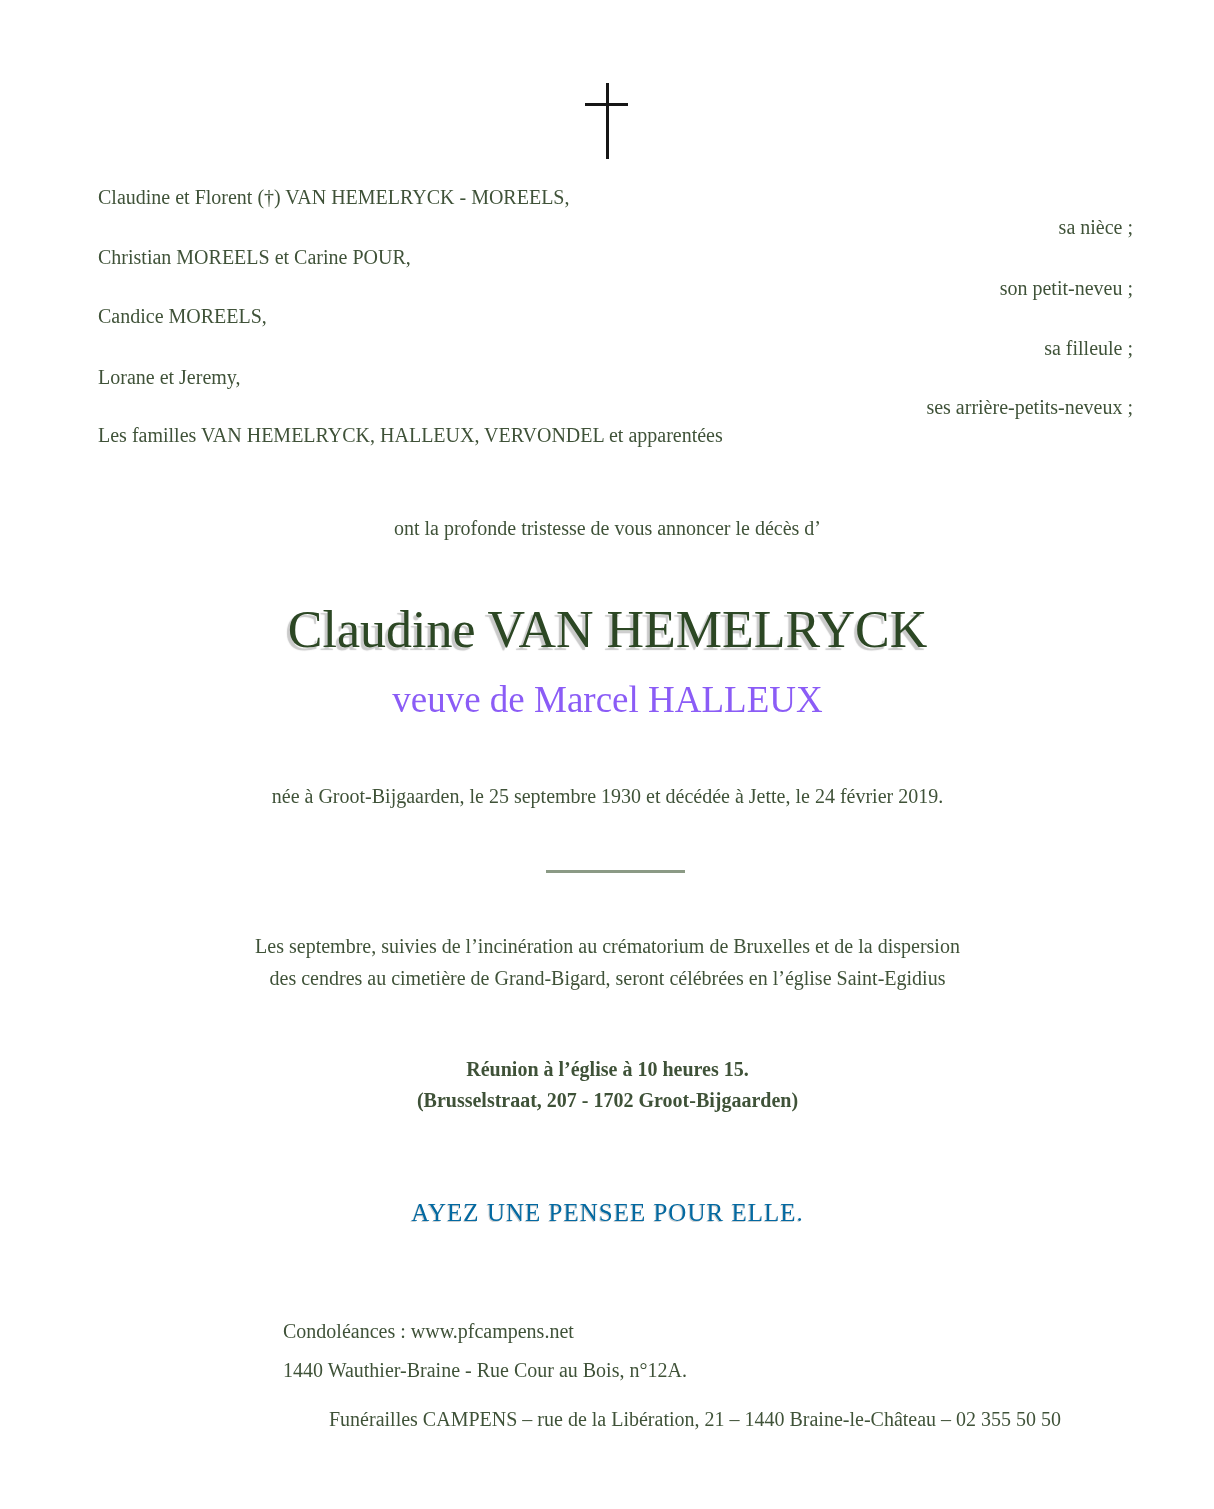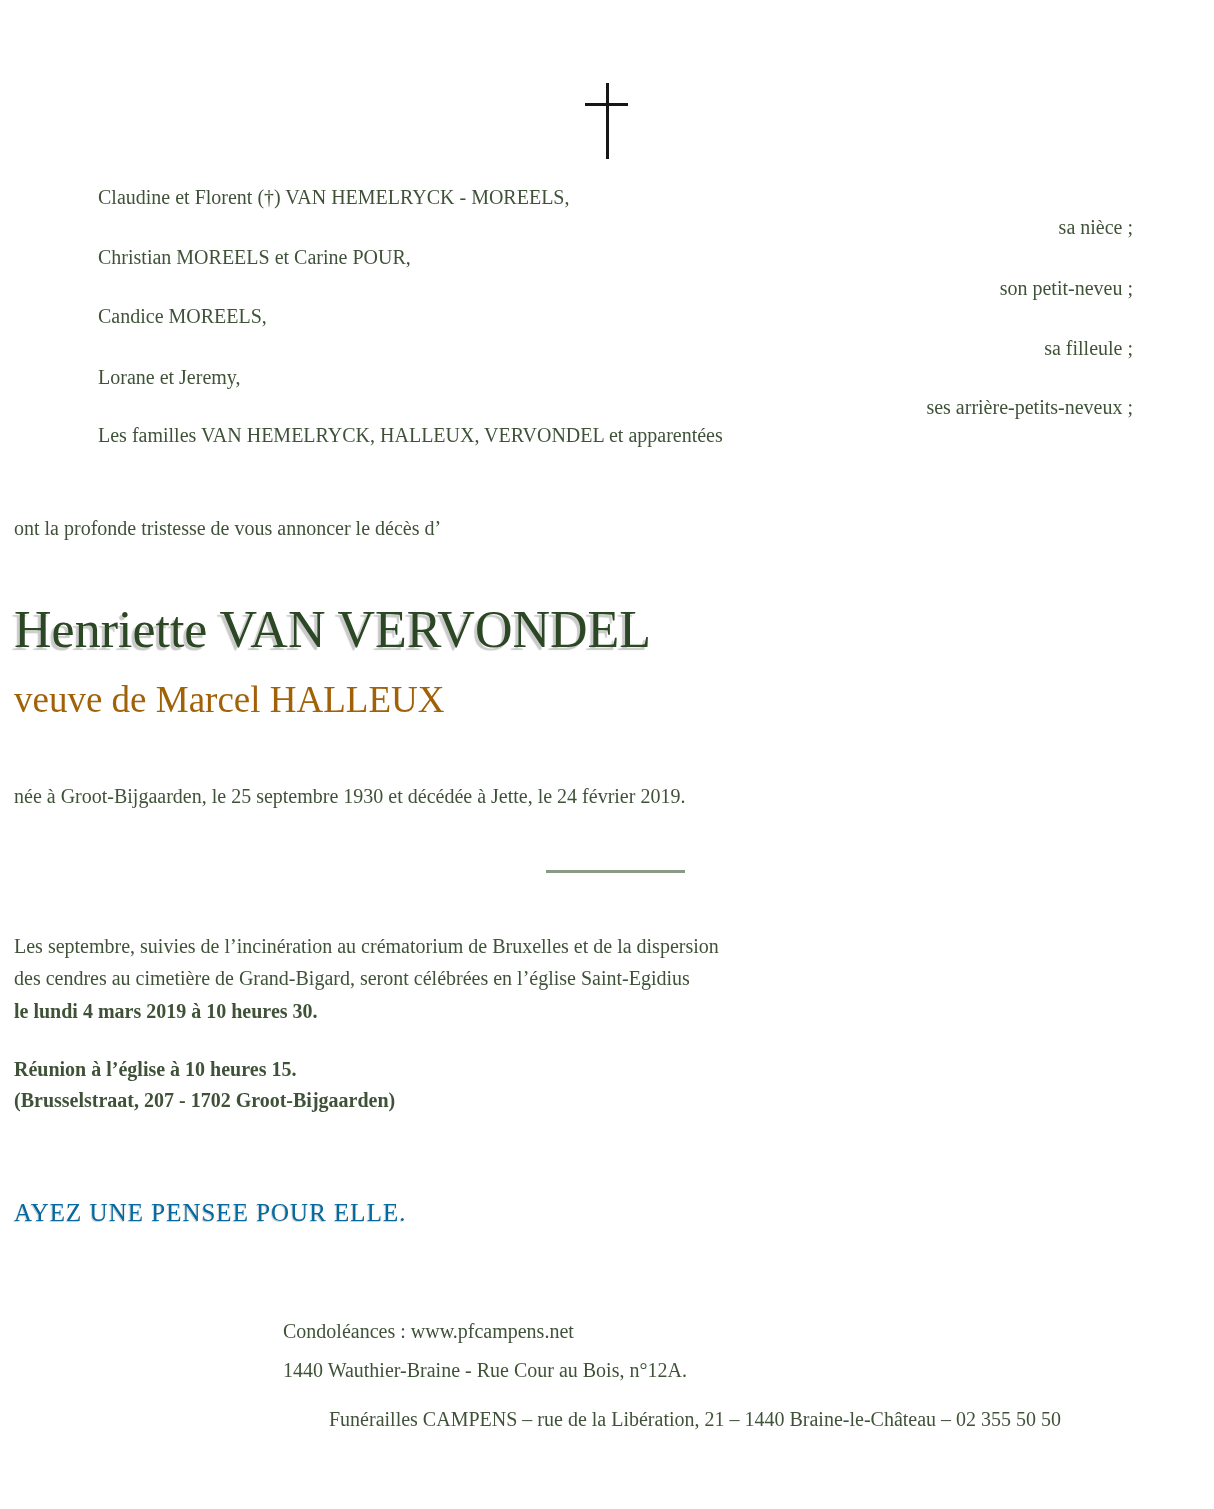--- a/index.html
+++ b/index.html
@@ -13,21 +13,21 @@
     overflow: hidden;
   }
   .line {
     position: absolute;
     white-space: nowrap;
     font-size: 20px;
     line-height: 24px;
   }
   .name-line { left: 98px; }
   .relation-line { right: 81px; text-align: center; }
-  .center { left: 14px; right: 13px; text-align: left; }
+  .center { left: 14px; right: 13px; text-align: center; }
   .bold { font-weight: bold; }
   .cross-v {
     position: absolute;
     left: 606px; top: 83px;
     width: 3px; height: 76px;
     background: #161616;
   }
   .cross-h {
     position: absolute;
     left: 585px; top: 103px;
@@ -36,21 +36,21 @@
   }
   .deceased-name {
     font-size: 52px;
     line-height: 56px;
     color: #2c4724;
     text-shadow: -3px 3px 1px rgba(158,158,158,0.55);
   }
   .deceased-subtitle {
     font-size: 37px;
     line-height: 42px;
-    color: #a16207;
+    color: #8b5cf6;
   }
   .tribute {
     font-size: 25px;
     letter-spacing: 1px;
     color: #0369a1;
     text-shadow: -1px 1px 0 rgba(150,150,150,0.45);
   }
   .divider {
     position: absolute;
     left: 546px; top: 870px;
@@ -77,30 +77,29 @@
   <div class="line name-line" style="top:304px">Candice MOREELS,</div>
   <div class="line relation-line" style="top:336px">sa filleule ;</div>
 
   <div class="line name-line" style="top:365px">Lorane et Jeremy,</div>
   <div class="line relation-line" style="top:395px">ses arrière-petits-neveux ;</div>
 
   <div class="line name-line" style="top:423px">Les familles VAN HEMELRYCK, HALLEUX, VERVONDEL et apparentées</div>
 
   <div class="line center" style="top:516px">ont la profonde tristesse de vous annoncer le décès d’</div>
 
-  <div class="line center deceased-name" style="top:602px">Henriette VAN VERVONDEL</div>
+  <div class="line center deceased-name" style="top:602px">Claudine VAN HEMELRYCK</div>
   <div class="line center deceased-subtitle" style="top:679px">veuve de Marcel HALLEUX</div>
 
   <div class="line center" style="top:784px">née à Groot-Bijgaarden, le 25 septembre 1930 et décédée à Jette, le 24 février 2019.</div>
 
   <div class="divider"></div>
 
   <div class="line center" style="top:934px">Les septembre, suivies de l’incinération au crématorium de Bruxelles et de la dispersion</div>
   <div class="line center" style="top:966px">des cendres au cimetière de Grand-Bigard, seront célébrées en l’église Saint-Egidius</div>
-  <div class="line center bold" style="top:999px">le lundi 4 mars 2019 à 10 heures 30.</div>
 
   <div class="line center bold" style="top:1057px">Réunion à l’église à 10 heures 15.</div>
   <div class="line center bold" style="top:1088px">(Brusselstraat, 207 - 1702 Groot-Bijgaarden)</div>
 
   <div class="line center tribute" style="top:1201px">AYEZ UNE PENSEE POUR ELLE.</div>
 
   <div class="line" style="left:283px; top:1319px">Condoléances : www.pfcampens.net</div>
   <div class="line" style="left:283px; top:1358px">1440 Wauthier-Braine - Rue Cour au Bois, n°12A.</div>
   <div class="line" style="left:329px; top:1407px">Funérailles CAMPENS – rue de la Libération, 21 – 1440 Braine-le-Château – 02 355 50 50</div>
 

